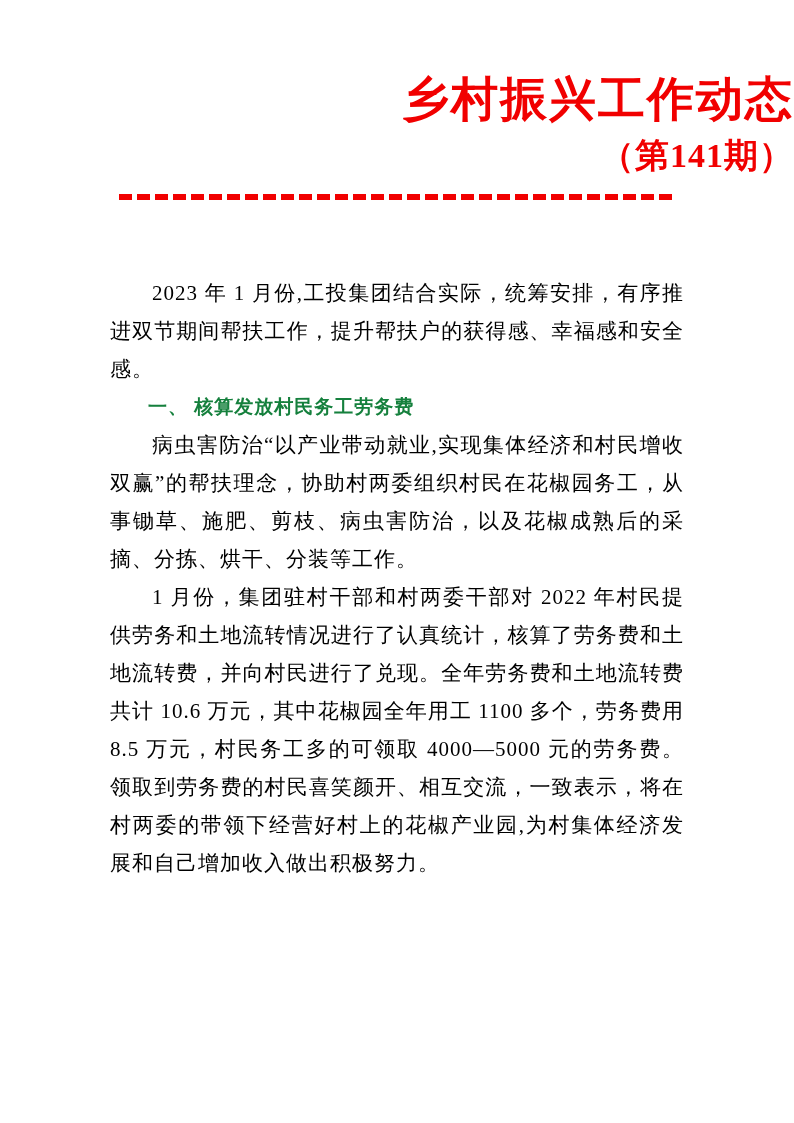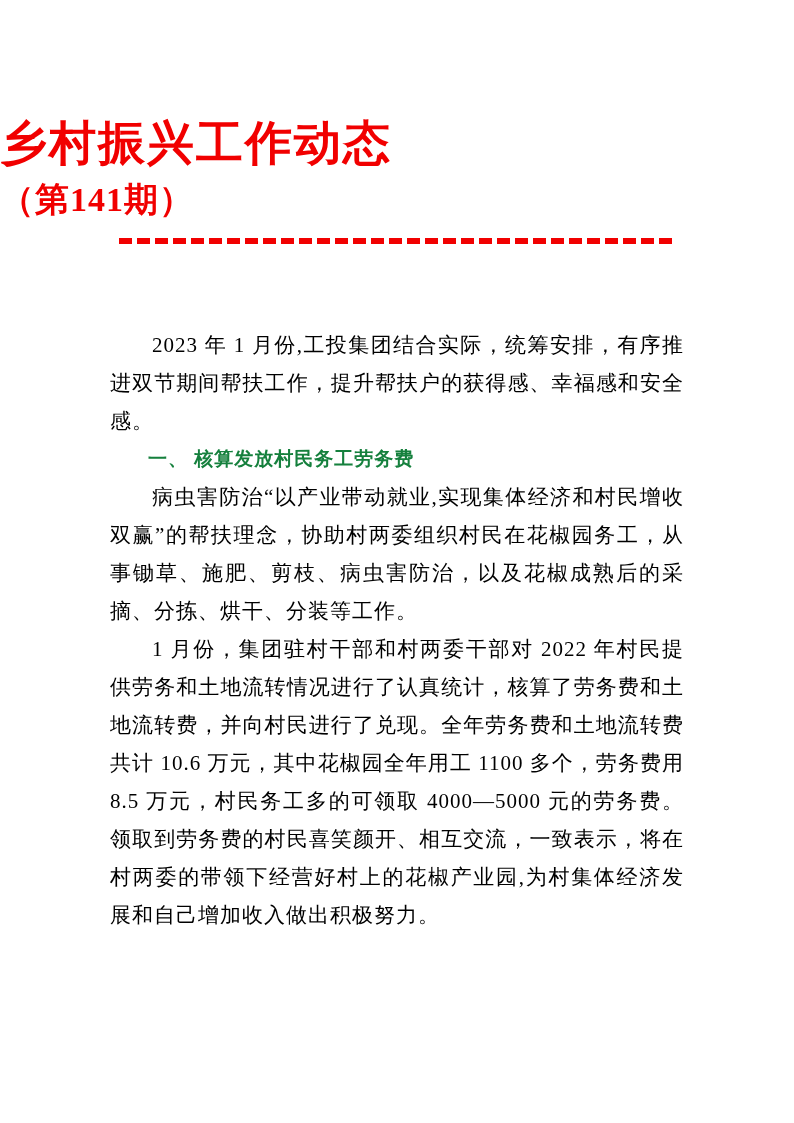--- a/index.html
+++ b/index.html
@@ -9,22 +9,22 @@
   }
   .page {
     position: relative;
     width: 794px;
     height: 1123px;
     background: var(--page-bg, #ffffff);
     overflow: hidden;
     font-family: "Liberation Serif", serif;
   }
   .masthead {
-    text-align: left;
-    padding-top: 116px;
+    text-align: right;
+    padding-top: 72px;
   }
   .doc-title {
     margin: 0;
     color: var(--accent, #f10000);
     font-family: "Liberation Serif", serif;
     font-weight: bold;
     font-size: 47px;
     line-height: 1.18;
     letter-spacing: 2px;
   }
@@ -43,21 +43,21 @@
     margin: 15px auto 0 auto;
     background-image: repeating-linear-gradient(
       90deg,
       var(--accent, #f10000) 0px,
       var(--accent, #f10000) 13px,
       transparent 13px,
       transparent 18px
     );
   }
   .body-text {
-    margin: 12px 110px;
+    margin: 4px 110px;
     padding-top: 70px;
     width: 574px;
     color: #000000;
     font-size: 21px;
     line-height: 38px;
     text-align: justify;
     text-justify: inter-ideograph;
     letter-spacing: 1px;
   }
   .body-text p {

